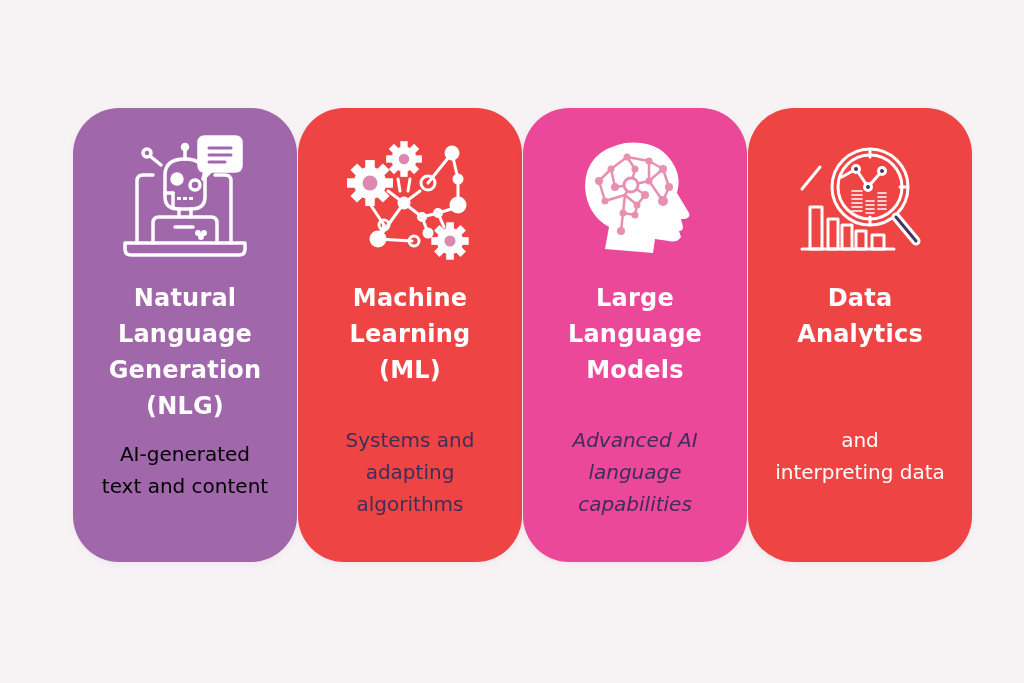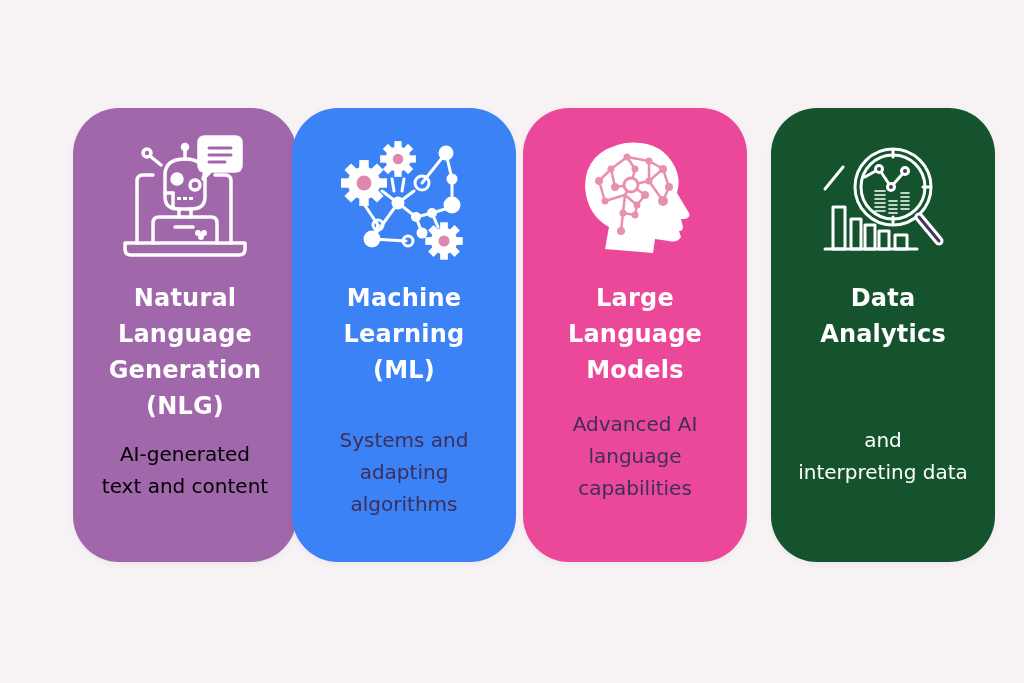--- a/index.html
+++ b/index.html
@@ -37,26 +37,26 @@
     line-height: 36px;
     letter-spacing: 0.2px;
   }
   .card .desc {
     position: absolute;
     left: 4px; right: 4px;
     font-size: 20px;
     line-height: 32px;
   }
   #card-nlg { left: 73px; background: #a067ab; }
-  #card-ml  { left: 292px; background: #3b82f6; }
+  #card-ml  { left: 298px; background: #ef4444; }
   #card-llm { left: 523px; background: #ec4899; }
-  #card-das { left: 771px; background: #14532d; }
+  #card-das { left: 748px; background: #ef4444; }
   #card-nlg .desc { top: 330px; color: #000000; }
   #card-ml  .desc { top: 316px; color: #3e2e5a; }
-  #card-llm .desc { top: 300px; color: #3e2e5a; }
+  #card-llm .desc { top: 316px; color: #3e2e5a; font-style: italic; }
   #card-das .desc { top: 316px; color: #ffffff; }
   .title span, .desc span { display: block; }
 </style>
 </head>
 <body>
 
 <div class="card" id="card-nlg">
   <div class="icon">
     <svg width="140" height="130" viewBox="0 0 140 130" fill="none" stroke="#fff" stroke-width="3.5" stroke-linecap="round" stroke-linejoin="round">
 

